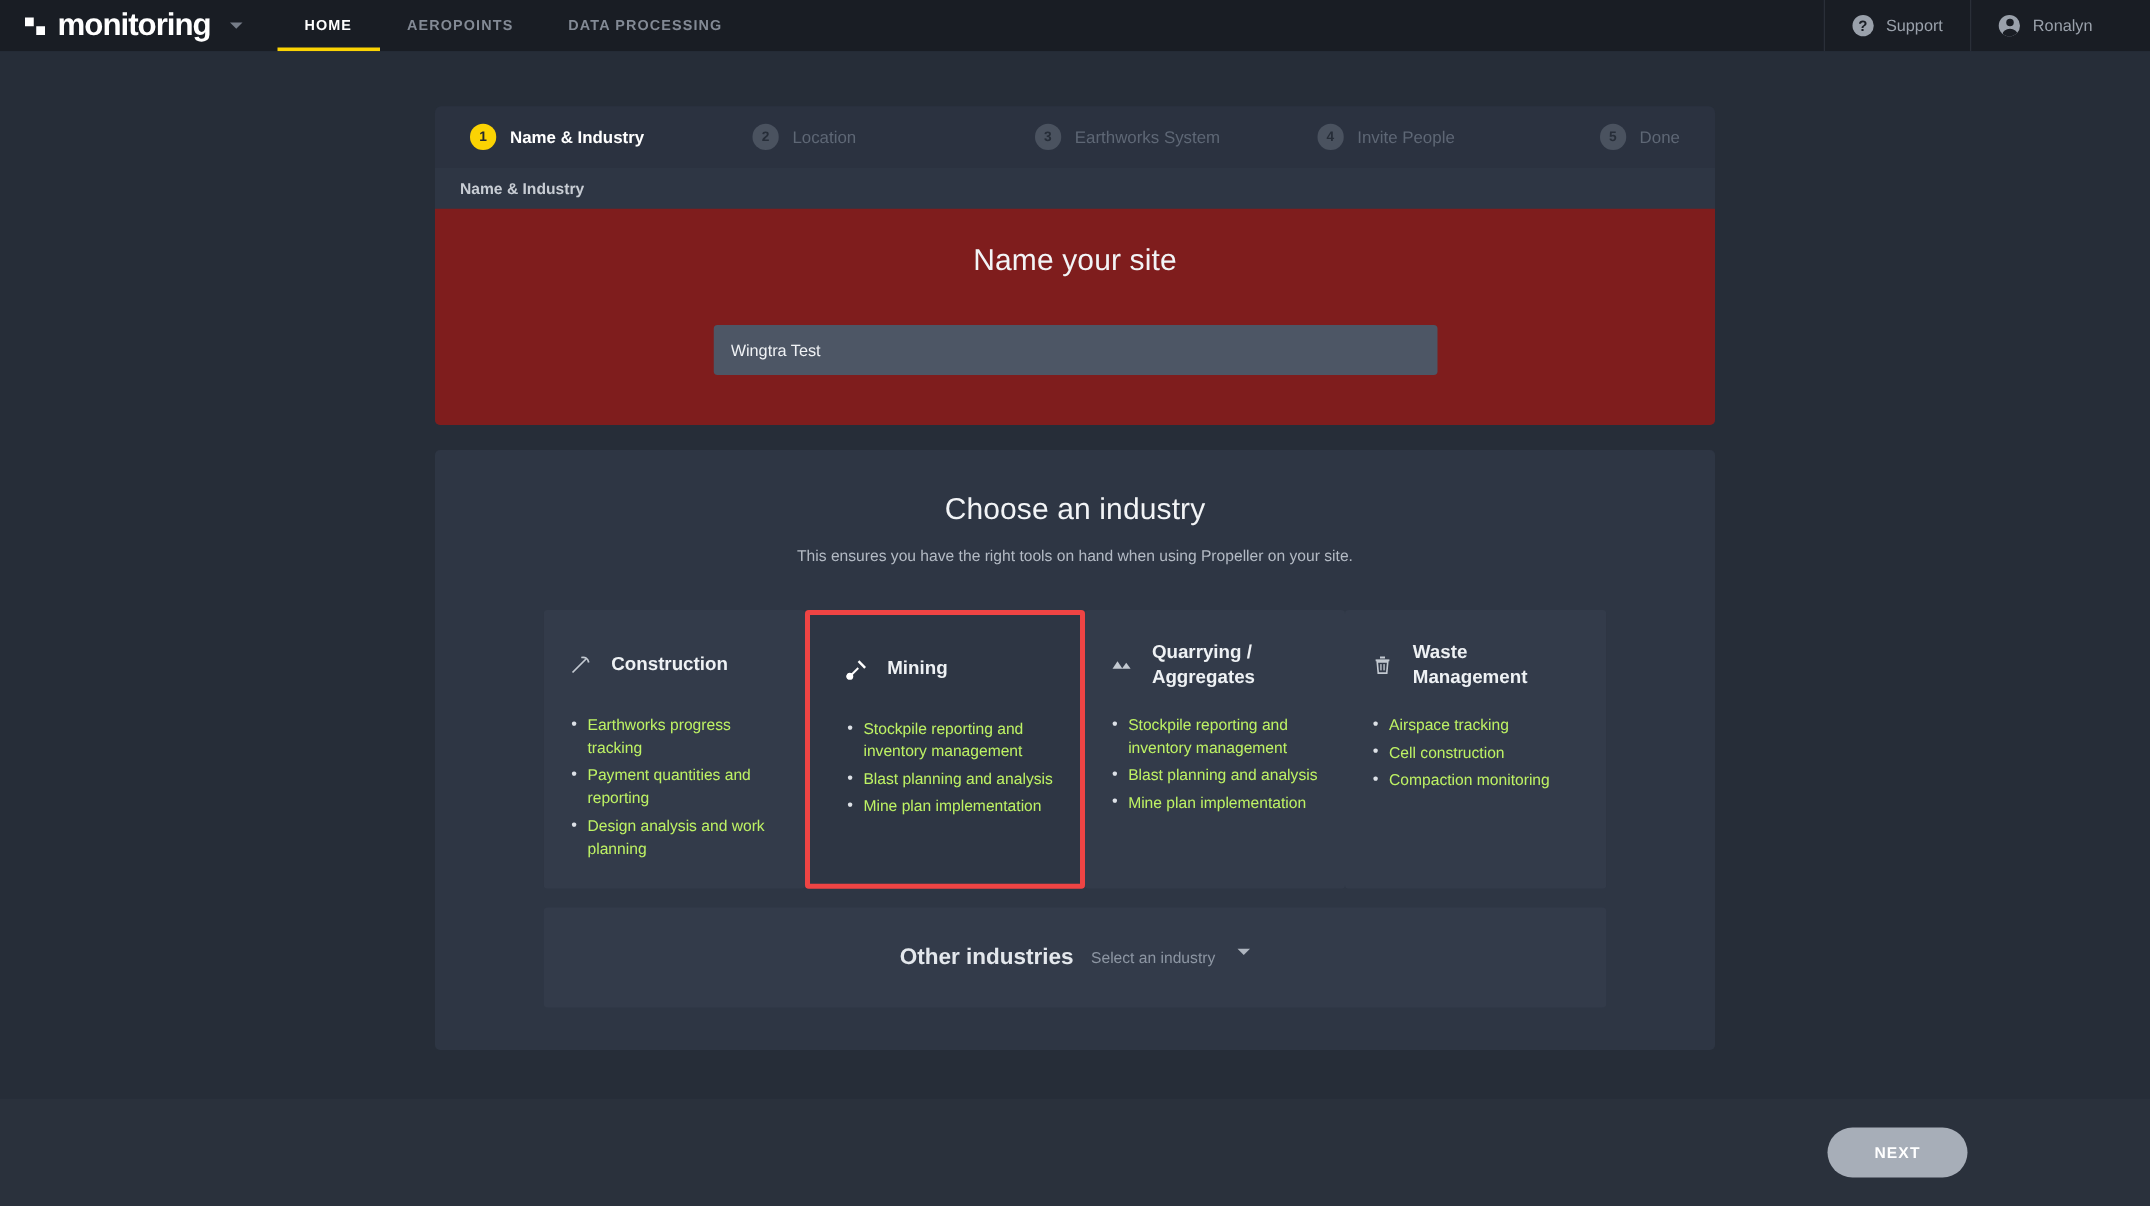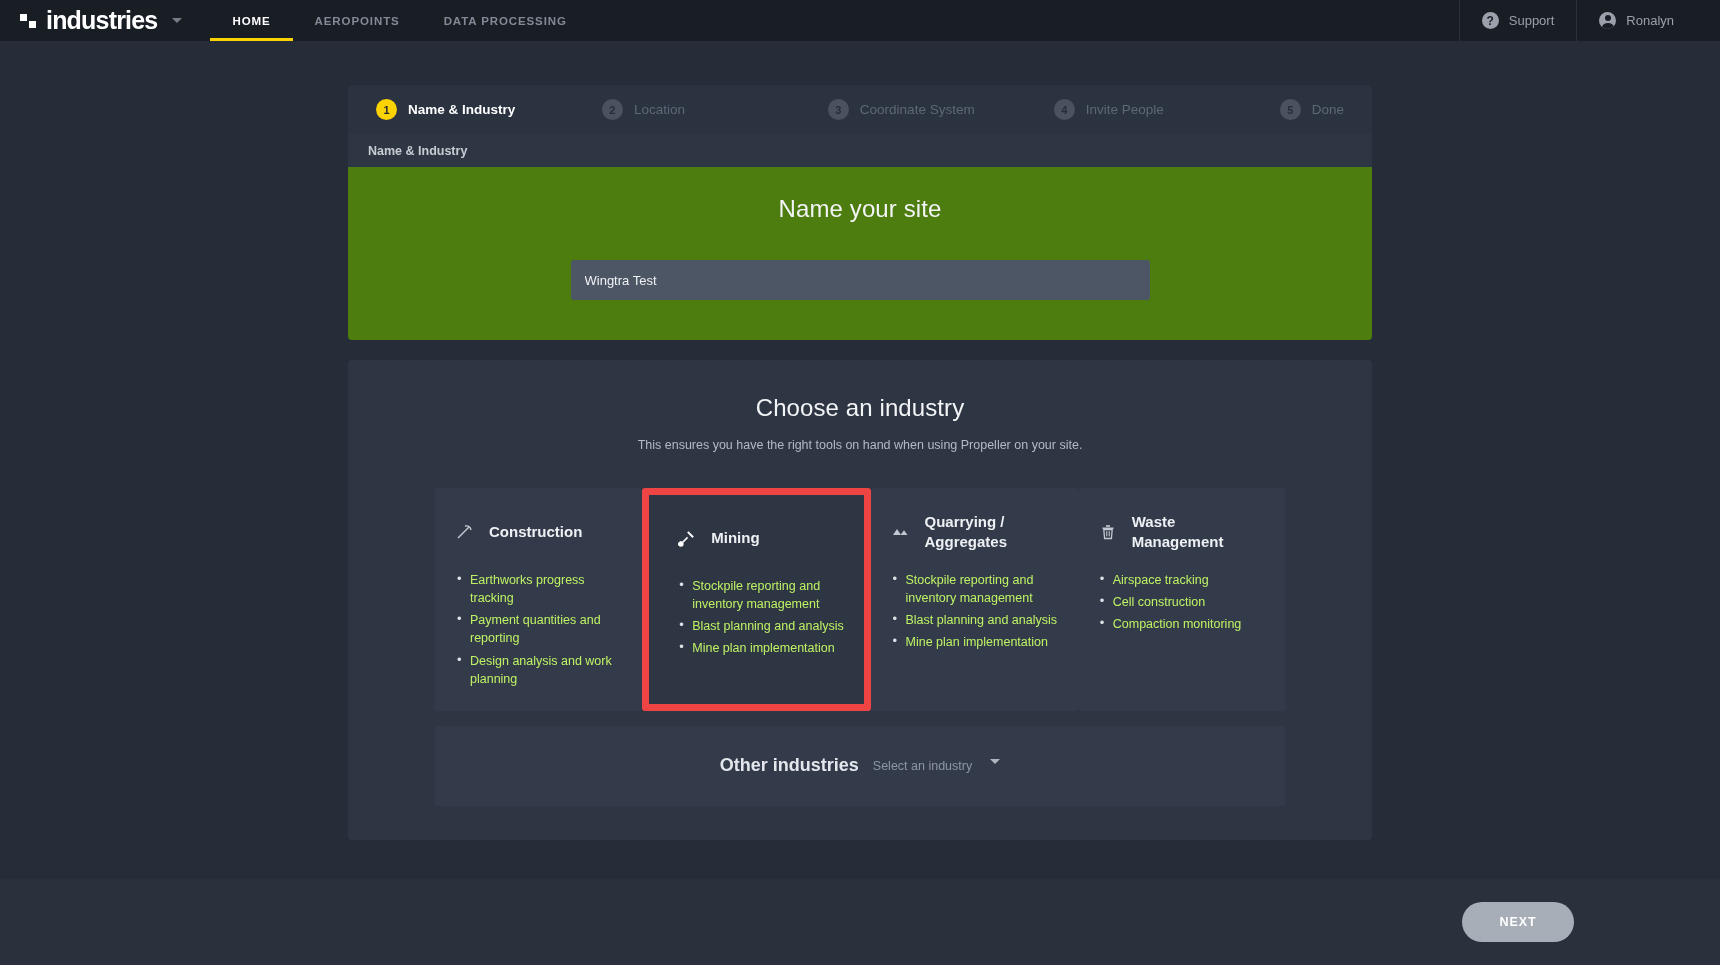--- a/index.html
+++ b/index.html
@@ -175,21 +175,21 @@
   }
   .panel-head {
     height: 33px;
     display: flex;
     align-items: center;
     padding-left: 20px;
     color: #c8cdd4;
     font-size: 12.5px;
     font-weight: 700;
   }
-  .panel-body { background: #4d7c0f; padding: 28px 0 40px; border-radius: 0 0 4px 4px; }
+  .panel-body { background: #7f1d1d; padding: 28px 0 40px; border-radius: 0 0 4px 4px; }
   .section-title {
     text-align: center;
     color: #f2f4f6;
     font-size: 24px;
     font-weight: 400;
     letter-spacing: 0.1px;
   }
   .name-input {
     display: block;
     width: 579px;
@@ -225,21 +225,21 @@
   .card {
     flex: 1;
     background: #333b4a;
     border-radius: 3px;
     border: 1px solid transparent;
     padding: 22px 19px 18px;
     min-height: 192px;
     cursor: pointer;
   }
   .card.selected {
-    border: 7px solid #ef4444;
+    border: 4px solid #ef4444;
     background: #2e3644;
     padding-left: 28px;
   }
   .card-head {
     display: flex;
     align-items: center;
     gap: 14px;
     min-height: 42px;
   }
   .card-icon {
@@ -327,21 +327,21 @@
 </style>
 </head>
 <body>
 
 <div class="topnav">
   <div class="logo-wrap">
     <span class="logo-mark">
       <span class="logo-sq sq-b"></span>
         <span class="logo-sq sq-a"></span>
     </span>
-    <span class="logo-text">industries</span>
+    <span class="logo-text">monitoring</span>
     <span class="logo-caret"></span>
   </div>
   <div class="nav-items">
     <div class="nav-item active">HOME</div>
     <div class="nav-item">AEROPOINTS</div>
     <div class="nav-item">DATA PROCESSING</div>
   </div>
   <div class="nav-right">
     <div class="nav-divider"></div>
     <div class="nav-right-item">
@@ -363,21 +363,21 @@
       <div class="step active">
         <span class="step-num">1</span>
         <span class="step-label">Name &amp; Industry</span>
       </div>
       <div class="step">
         <span class="step-num">2</span>
         <span class="step-label">Location</span>
       </div>
       <div class="step">
         <span class="step-num">3</span>
-        <span class="step-label">Coordinate System</span>
+        <span class="step-label">Earthworks System</span>
       </div>
       <div class="step">
         <span class="step-num">4</span>
         <span class="step-label">Invite People</span>
       </div>
       <div class="step">
         <span class="step-num">5</span>
         <span class="step-label">Done</span>
       </div>
     </div>

